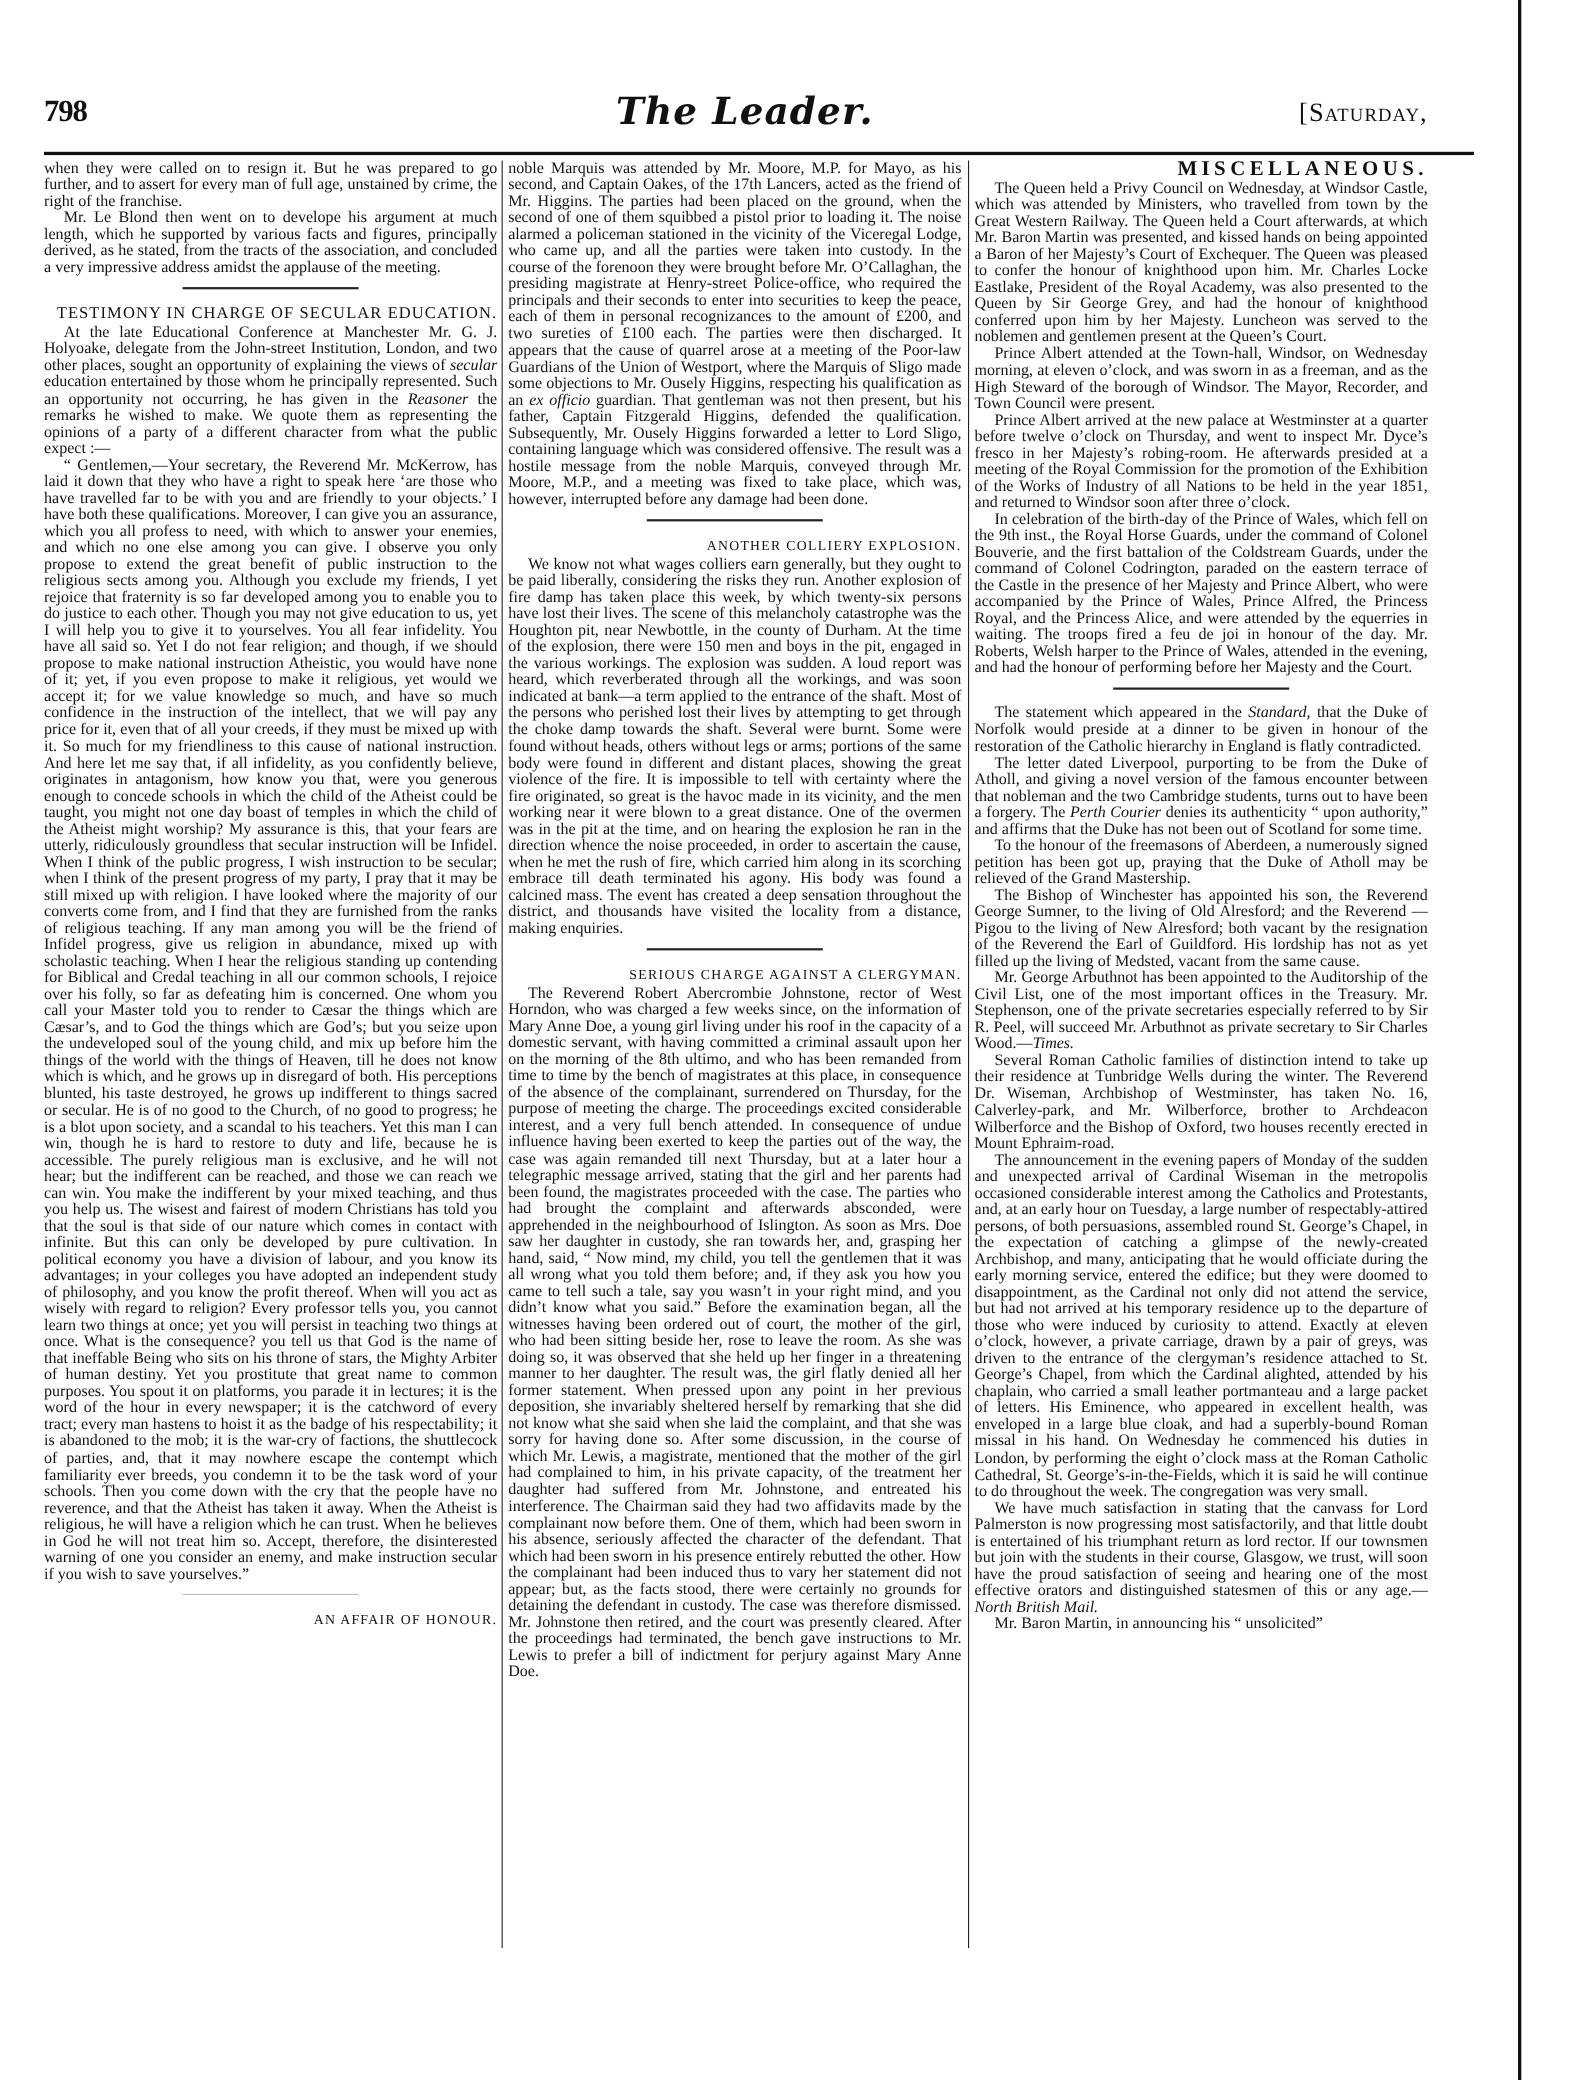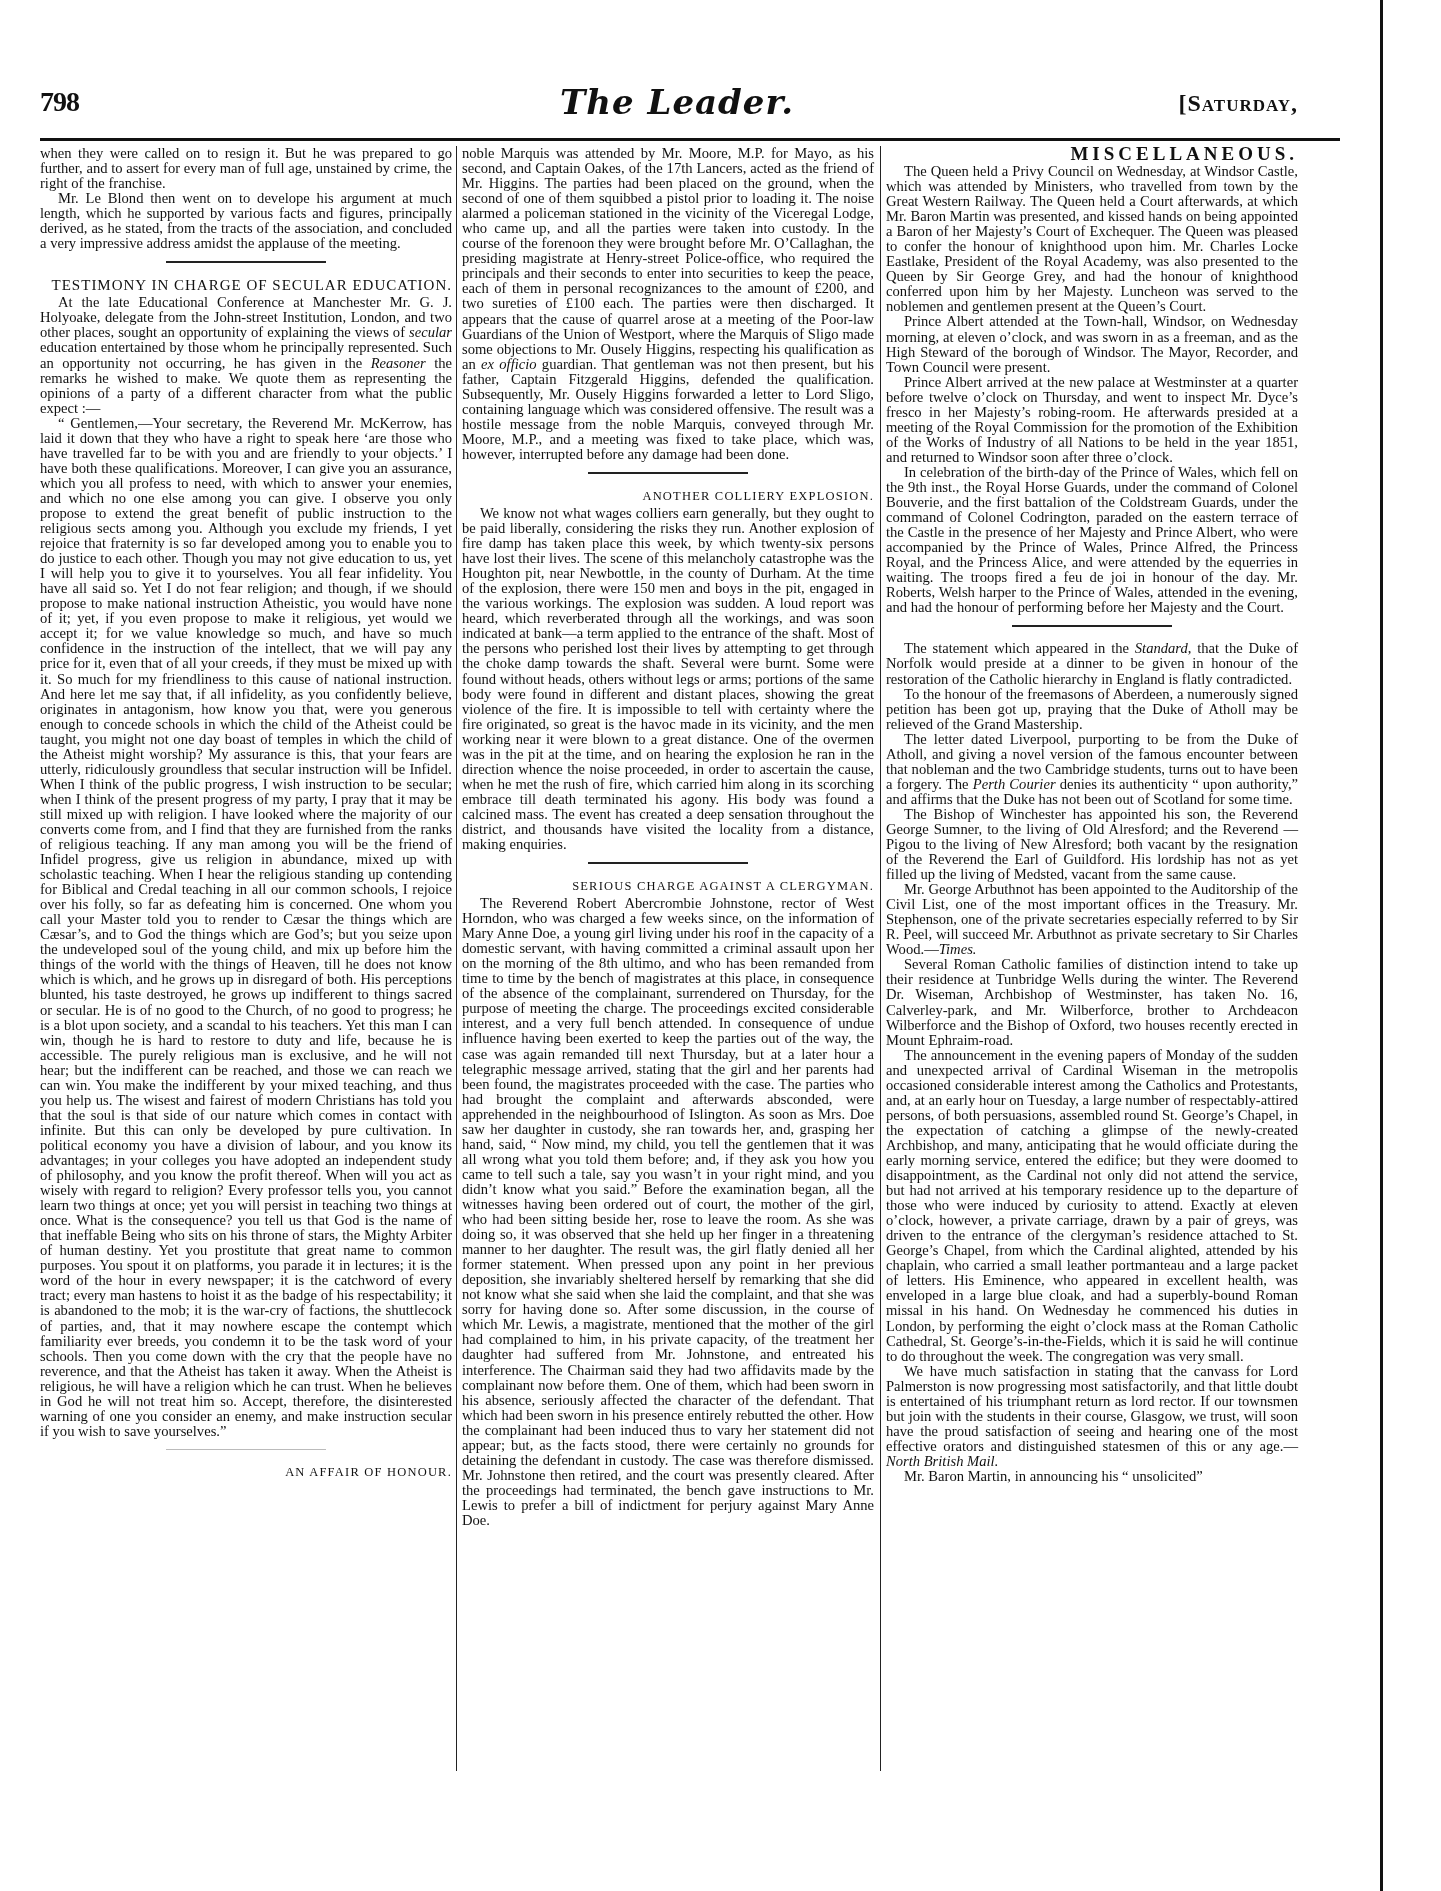--- a/index.html
+++ b/index.html
@@ -16,21 +16,21 @@
   .page-no {
     position: absolute; left: 0; top: 0; font-size: 28px; font-weight: bold;
     font-family: "Liberation Serif", serif; letter-spacing: -1px;
   }
   .paper-title {
     position: absolute; left: 520px; top: -4px; font-size: 34px; font-weight: bold;
     font-family: "DejaVu Serif", serif; font-style: italic; letter-spacing: 1px;
   }
   .dateline {
     position: absolute; right: 40px; top: 4px; font-size: 24px;
-    font-variant: small-caps; font-weight: bold; letter-spacing: 1px;
+    font-variant: small-caps; font-weight: normal; letter-spacing: 1px;
   }
   .head-rule {
     position: absolute; left: 40px; top: 138px; width: 1300px; height: 3px; background: #111;
   }
   .col {
     position: absolute; top: 146px; font-size: 14.6px; line-height: 15.05px;
     text-align: justify; hyphens: manual;
   }
   .col-1 { left: 40px; width: 412px; }
   .col-2 { left: 462px; width: 412px; }
@@ -91,21 +91,21 @@
 </div>
 
 <div class="col col-3">
   <h2 class="big">MISCELLANEOUS.</h2>
   <p>The Queen held a Privy Council on Wednesday, at Windsor Castle, which was attended by Ministers, who travelled from town by the Great Western Railway. The Queen held a Court afterwards, at which Mr. Baron Martin was presented, and kissed hands on being appointed a Baron of her Majesty’s Court of Exchequer. The Queen was pleased to confer the honour of knighthood upon him. Mr. Charles Locke Eastlake, President of the Royal Academy, was also presented to the Queen by Sir George Grey, and had the honour of knighthood conferred upon him by her Majesty. Luncheon was served to the noblemen and gentlemen present at the Queen’s Court.</p>
   <p>Prince Albert attended at the Town-hall, Windsor, on Wednesday morning, at eleven o’clock, and was sworn in as a freeman, and as the High Steward of the borough of Windsor. The Mayor, Recorder, and Town Council were present.</p>
   <p>Prince Albert arrived at the new palace at Westminster at a quarter before twelve o’clock on Thursday, and went to inspect Mr. Dyce’s fresco in her Majesty’s robing-room. He afterwards presided at a meeting of the Royal Commission for the promotion of the Exhibition of the Works of Industry of all Nations to be held in the year 1851, and returned to Windsor soon after three o’clock.</p>
   <p>In celebration of the birth-day of the Prince of Wales, which fell on the 9th inst., the Royal Horse Guards, under the command of Colonel Bouverie, and the first battalion of the Coldstream Guards, under the command of Colonel Codrington, paraded on the eastern terrace of the Castle in the presence of her Majesty and Prince Albert, who were accompanied by the Prince of Wales, Prince Alfred, the Princess Royal, and the Princess Alice, and were attended by the equerries in waiting. The troops fired a feu de joi in honour of the day. Mr. Roberts, Welsh harper to the Prince of Wales, attended in the evening, and had the honour of performing before her Majesty and the Court.</p>
   <div class="sep"></div>
   <p><span>The statement which appeared in the </span><i>Standard</i><span>, that the Duke of Norfolk would preside at a dinner to be given in honour of the restoration of the Catholic hierarchy in England is flatly contradicted.</span></p>
+  <p><span>The letter dated Liverpool, purporting to be from the Duke of Atholl, and giving a novel version of the famous encounter between that nobleman and the two Cambridge students, turns out to have been a forgery. The </span><i>Perth Courier</i><span> denies its authenticity “ upon authority,” and affirms that the Duke has not been out of Scotland for some time.</span></p>
   <p>To the honour of the freemasons of Aberdeen, a numerously signed petition has been got up, praying that the Duke of Atholl may be relieved of the Grand Mastership.</p>
-  <p><span>The letter dated Liverpool, purporting to be from the Duke of Atholl, and giving a novel version of the famous encounter between that nobleman and the two Cambridge students, turns out to have been a forgery. The </span><i>Perth Courier</i><span> denies its authenticity “ upon authority,” and affirms that the Duke has not been out of Scotland for some time.</span></p>
   <p>The Bishop of Winchester has appointed his son, the Reverend George Sumner, to the living of Old Alresford; and the Reverend — Pigou to the living of New Alresford; both vacant by the resignation of the Reverend the Earl of Guildford. His lordship has not as yet filled up the living of Medsted, vacant from the same cause.</p>
   <p><span>Mr. George Arbuthnot has been appointed to the Auditorship of the Civil List, one of the most important offices in the Treasury. Mr. Stephenson, one of the private secretaries especially referred to by Sir R. Peel, will succeed Mr. Arbuthnot as private secretary to Sir Charles Wood.—</span><i>Times.</i></p>
   <p>Several Roman Catholic families of distinction intend to take up their residence at Tunbridge Wells during the winter. The Reverend Dr. Wiseman, Archbishop of Westminster, has taken No. 16, Calverley-park, and Mr. Wilberforce, brother to Archdeacon Wilberforce and the Bishop of Oxford, two houses recently erected in Mount Ephraim-road.</p>
   <p>The announcement in the evening papers of Monday of the sudden and unexpected arrival of Cardinal Wiseman in the metropolis occasioned considerable interest among the Catholics and Protestants, and, at an early hour on Tuesday, a large number of respectably-attired persons, of both persuasions, assembled round St. George’s Chapel, in the expectation of catching a glimpse of the newly-created Archbishop, and many, anticipating that he would officiate during the early morning service, entered the edifice; but they were doomed to disappointment, as the Cardinal not only did not attend the service, but had not arrived at his temporary residence up to the departure of those who were induced by curiosity to attend. Exactly at eleven o’clock, however, a private carriage, drawn by a pair of greys, was driven to the entrance of the clergyman’s residence attached to St. George’s Chapel, from which the Cardinal alighted, attended by his chaplain, who carried a small leather portmanteau and a large packet of letters. His Eminence, who appeared in excellent health, was enveloped in a large blue cloak, and had a superbly-bound Roman missal in his hand. On Wednesday he commenced his duties in London, by performing the eight o’clock mass at the Roman Catholic Cathedral, St. George’s-in-the-Fields, which it is said he will continue to do throughout the week. The congregation was very small.</p>
   <p><span>We have much satisfaction in stating that the canvass for Lord Palmerston is now progressing most satisfactorily, and that little doubt is entertained of his triumphant return as lord rector. If our townsmen but join with the students in their course, Glasgow, we trust, will soon have the proud satisfaction of seeing and hearing one of the most effective orators and distinguished statesmen of this or any age.—</span><i>North British Mail.</i></p>
   <p>Mr. Baron Martin, in announcing his “ unsolicited”</p>
 </div>
 
 </body></html>

